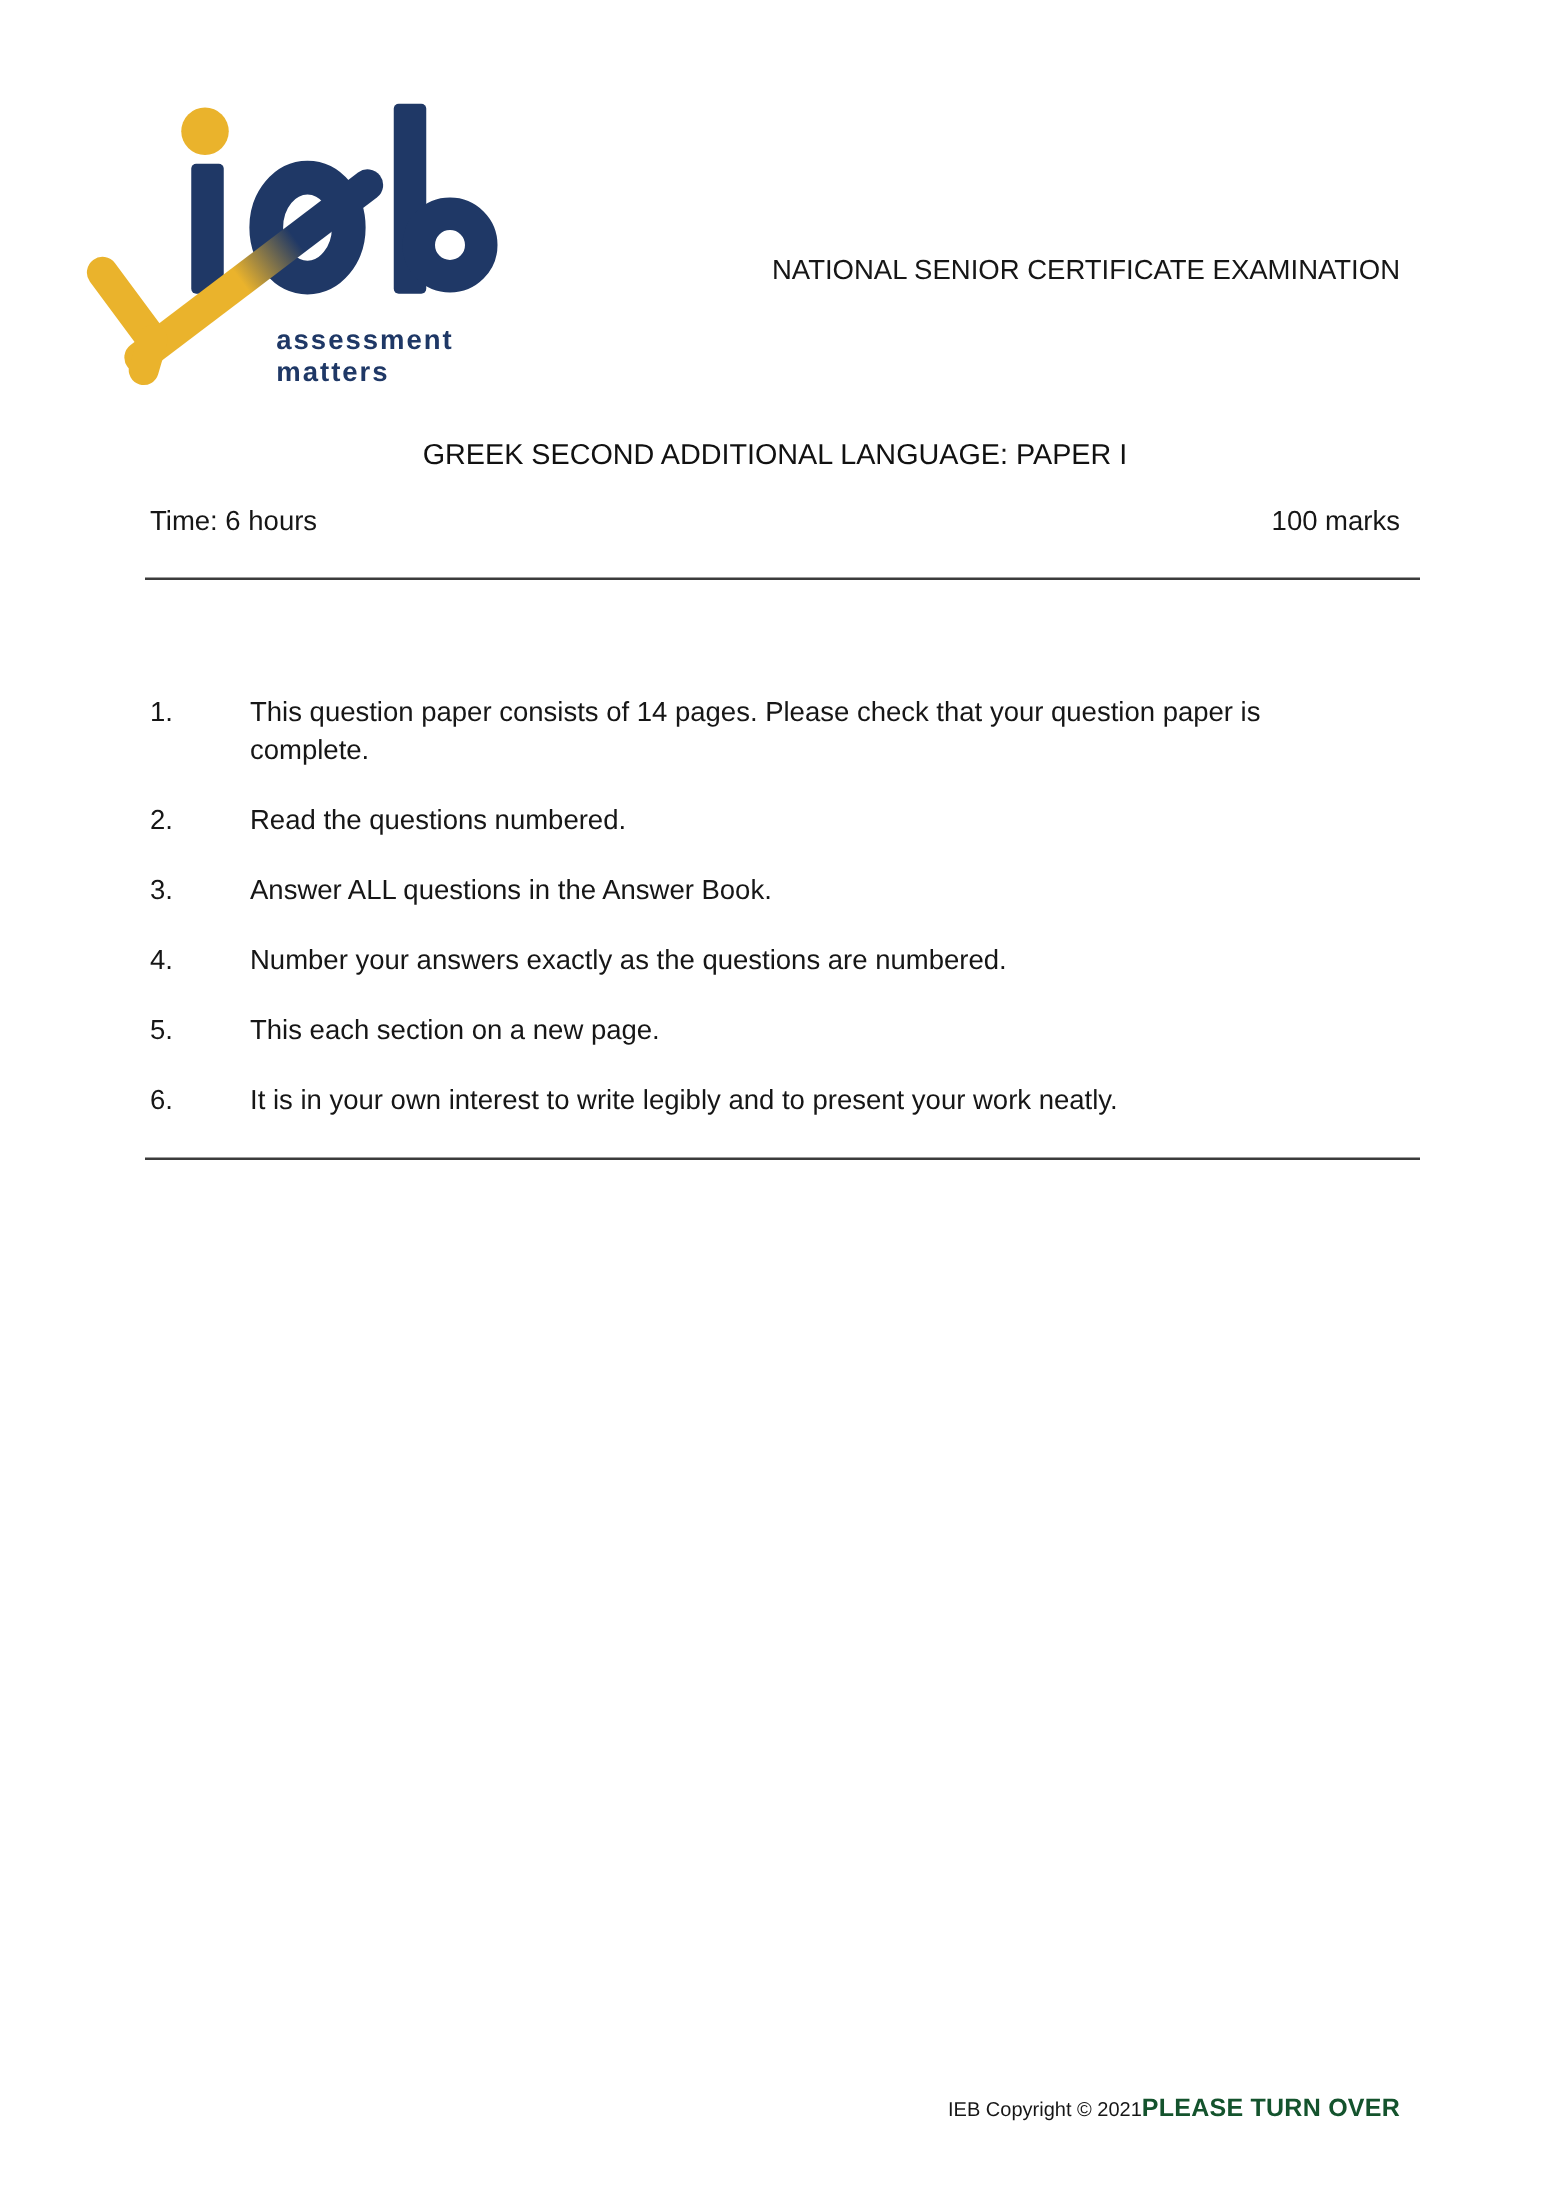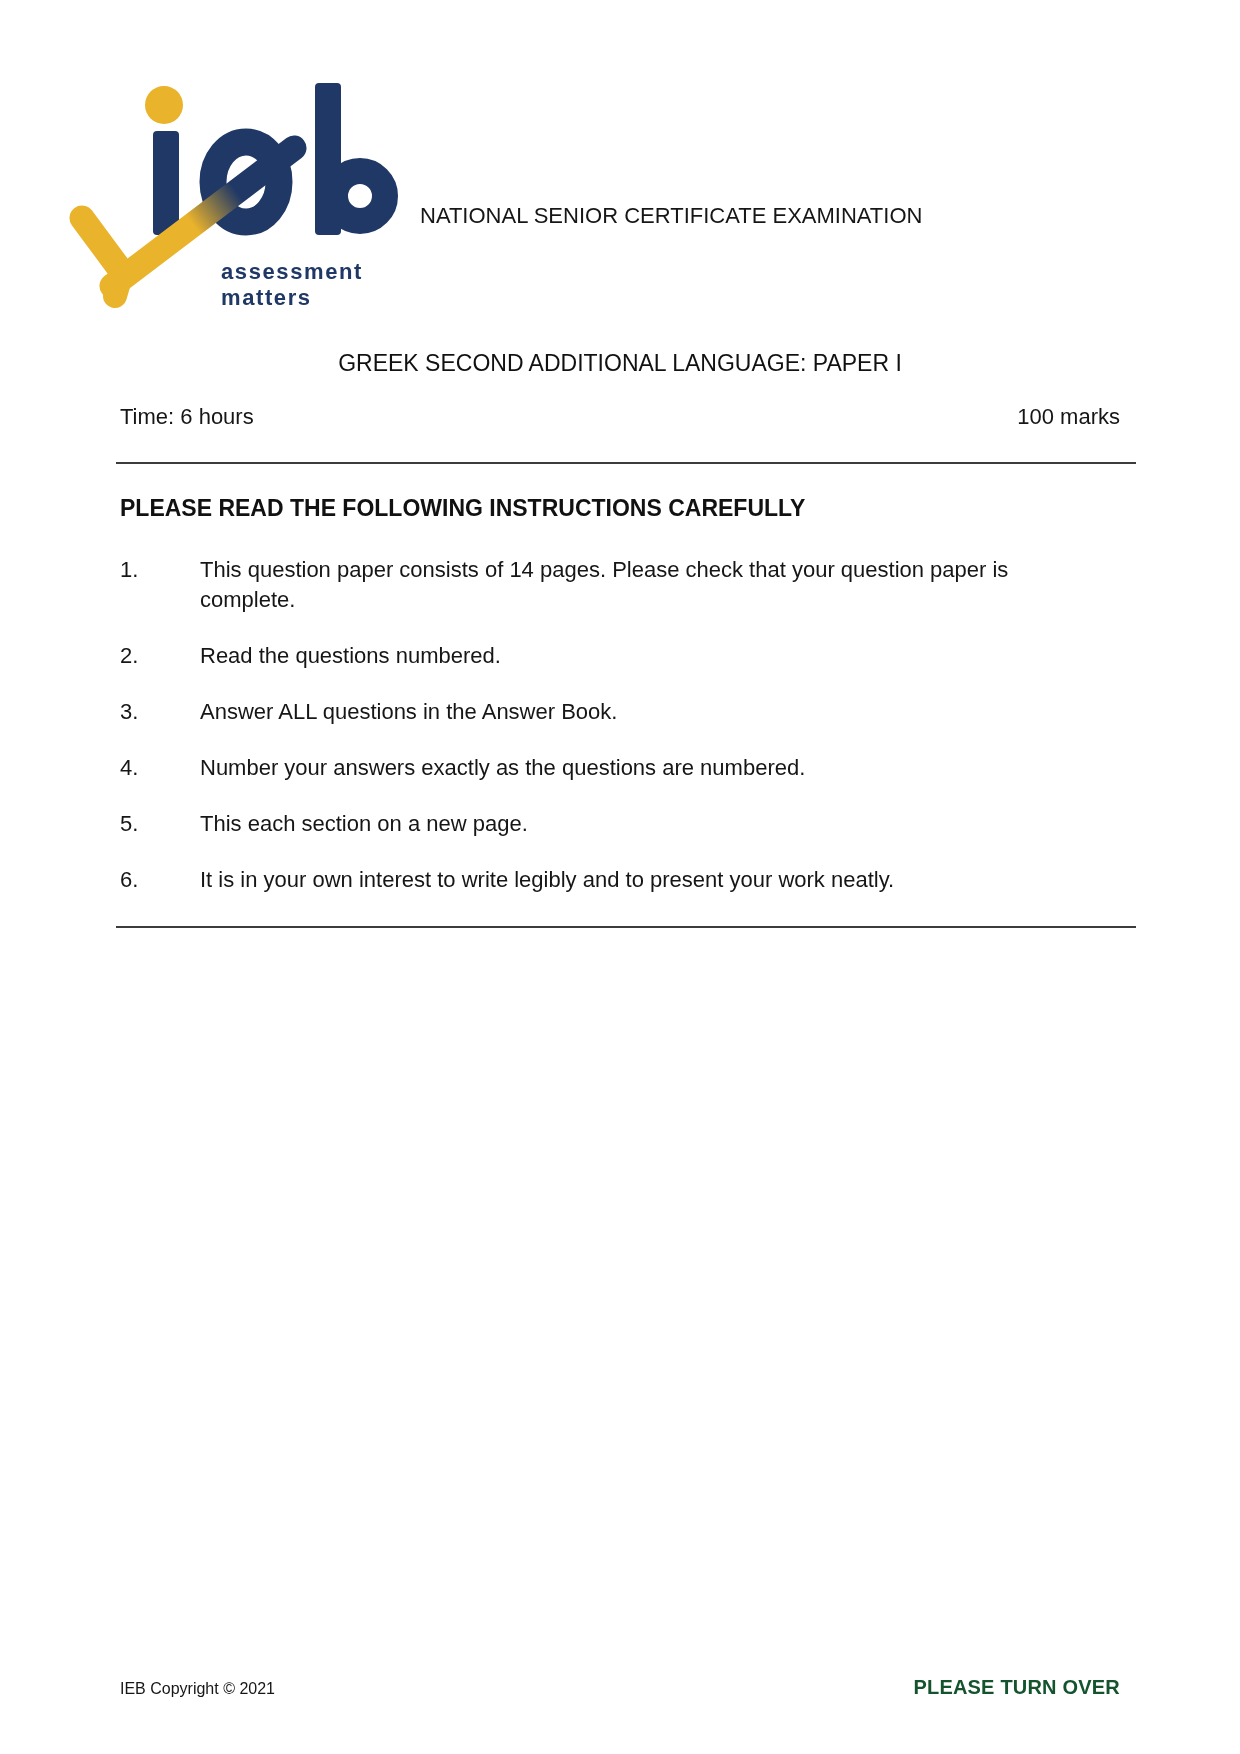--- a/index.html
+++ b/index.html
@@ -12,21 +12,21 @@
   
   .logo-wrap { position:absolute; left:72px; top:70px; width:360px; height:245px; }
   .logo-svg { position:absolute; left:0; top:0; overflow:visible; }
   .logo-tagline {
     position:absolute; left:104px; top:189px;
     font-size:22px; font-weight:700; letter-spacing:1.6px; color:#1f3866;margin-left:45px;
   }
   
   .exam-header {
     position:absolute; left:420px; right:120px; top:202px;
-    font-size:22px; line-height:28px; color:#161616;
+    text-align:right; font-size:22px; line-height:28px; color:#161616;
   }
   
   .exam-title {
     position:absolute; left:120px; right:120px; top:350px;
     text-align:center; font-size:23px; font-weight:400; color:#111;
   }
   .meta-row {
     position:absolute; left:120px; right:120px; top:404px;
     display:flex; justify-content:space-between; font-size:22px; color:#161616;
   }
@@ -40,21 +40,21 @@
     font-size:23px; font-weight:700; color:#111;
   }
   .inst-list { position:absolute; left:120px; top:555px; width:1010px; }
   .inst-row { display:grid; grid-template-columns:80px 1fr; }
   .inst-row + .inst-row { margin-top:26px; }
   .inst-num  { font-size:22px; line-height:30px; color:#161616; }
   .inst-text { font-size:22px; line-height:30px; color:#161616; white-space:pre-line; }
   
   .footer-row {
     position:absolute; left:120px; right:120px; top:1676px;
-    display:flex; justify-content:space-between; align-items:baseline;
+    display:flex; justify-content:flex-end; align-items:baseline;
   }
   .footer-left  { font-size:16px; color:#161616; }
   .footer-right { font-size:20px; font-weight:700; color:#14532d; letter-spacing:0.2px; }
 </style>
 </head>
 <body>
 
 <div class="page">
 
   <div class="logo-wrap">
@@ -92,21 +92,20 @@
 
   <div class="exam-title">GREEK SECOND ADDITIONAL LANGUAGE: PAPER I</div>
 
   <div class="meta-row">
     <span>Time: 6 hours</span>
     <span>100 marks</span>
   </div>
 
   <div class="rule rule-top"></div>
 
-  <div class="inst-heading">PLEASE READ THE FOLLOWING INSTRUCTIONS CAREFULLY</div>
 
   <div class="inst-list">
     <div class="inst-row">
       <div class="inst-num">1.</div>
       <div class="inst-text">This question paper consists of 14 pages. Please check that your question paper is
 complete.</div>
     </div>
     <div class="inst-row">
       <div class="inst-num">2.</div>
       <div class="inst-text">Read the questions numbered.</div>

